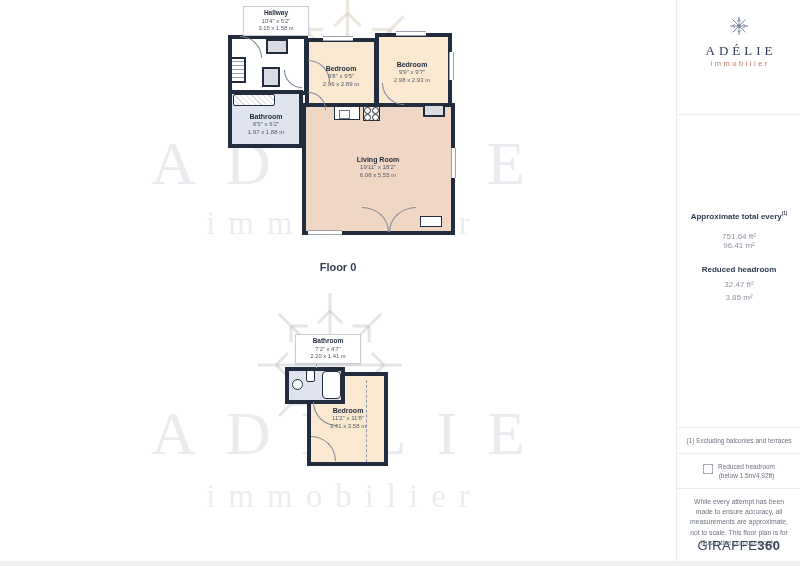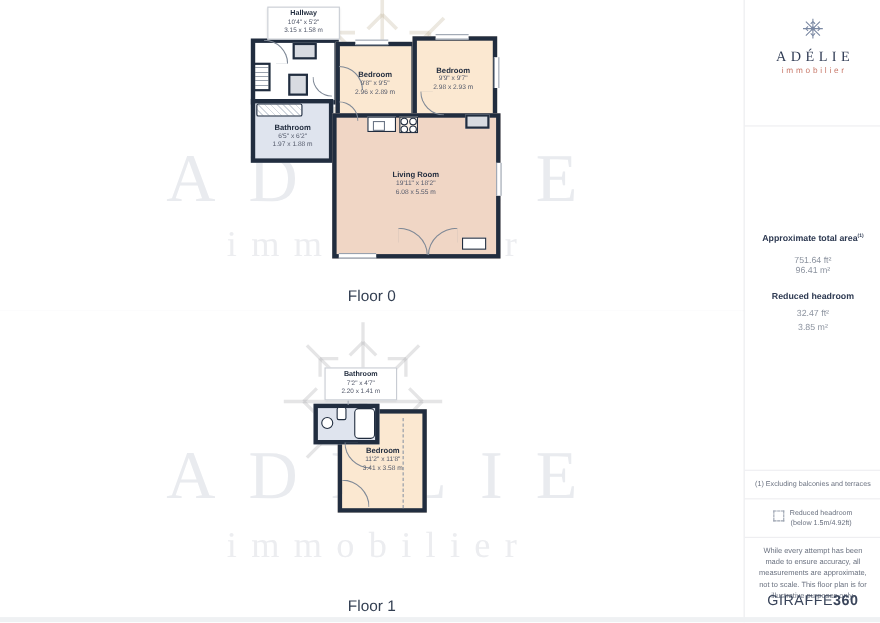--- a/index.html
+++ b/index.html
@@ -31,21 +31,21 @@
   .circle{position:absolute;border:1px solid #212d3f;border-radius:50%;background:#fff;box-sizing:border-box;}
   .stove{position:absolute;display:grid;grid-template-columns:1fr 1fr;box-sizing:border-box;
          border:1.5px solid #212d3f;background:#fdf3e8;}
   .burner{width:5px;height:5px;border:1px solid #212d3f;border-radius:50%;margin:auto;background:#fff;}
   
   .lblbox{position:absolute;background:#fff;border:1px solid #c8ccd3;box-shadow:0 1px 2px rgba(0,0,0,.10);
           text-align:center;box-sizing:border-box;padding:2px 1px;z-index:6;}
   .roomlabel{position:absolute;text-align:center;transform:translateX(-50%);z-index:5;white-space:nowrap;}
   .rname{font-weight:bold;font-size:7px;color:#1f2a3c;line-height:1.35;}
   .rdim{font-size:6px;color:#53596a;line-height:1.3;}
-  .caption{position:absolute;left:0;width:676px;text-align:center;font-size:14px;font-weight:normal;color:#333f52;}
+  .caption{position:absolute;left:0;width:676px;text-align:center;font-size:11px;font-weight:bold;color:#333f52;}
   .leader{position:absolute;width:1px;background:#aab0ba;}
   
   .sidebar{position:absolute;left:676px;top:0;width:124px;height:566px;background:#fff;
            border-left:1px solid #eaebee;box-sizing:border-box;}
   .sb-div{position:absolute;left:0;width:124px;height:1px;background:#ededf0;}
   .sb-center{position:absolute;left:0;width:124px;text-align:center;}
   .logo-brand{font-family:"Liberation Serif",serif;font-size:13px;letter-spacing:4px;text-indent:4px;color:#2f3b54;}
   .logo-sub{font-size:7.5px;letter-spacing:2.5px;text-indent:2.5px;color:#c8796a;}
   .sb-title{font-size:8px;font-weight:bold;color:#2e3a52;}
   .sb-title sup{font-size:4.5px;}
@@ -168,36 +168,35 @@
     <div class="rdim" style="font-size:5.8px;">7'2" x 4'7"</div>
     <div class="rdim" style="font-size:5.8px;">2.20 x 1.41 m</div>
   </div>
   <div class="leader" style="left:316px;top:363px;height:5px;"></div>
   <div class="roomlabel" style="left:348px;top:406px;">
     <div class="rname">Bedroom</div>
     <div class="rdim">11'2" x 11'8"</div>
     <div class="rdim">3.41 x 3.58 m</div>
   </div>
 
-  <div class="caption" style="top:542px;">Floor 1</div>
 
   <aside class="sidebar">
     <svg class="abs" style="left:52px;top:16px;" width="20" height="20" viewBox="0 0 100 100">
       <g fill="none" stroke="#7b89a3" stroke-width="5">
         <path d="M50 5 V95 M5 50 H95 M18 18 L82 82 M82 18 L18 82"></path>
         <path d="M50 18 L40 28 M50 18 L60 28 M50 82 L40 72 M50 82 L60 72 M18 50 L28 40 M18 50 L28 60 M82 50 L72 40 M82 50 L72 60"></path>
       </g>
       <circle cx="50" cy="50" r="9" fill="#7b89a3"></circle>
     </svg>
     <div class="sb-center logo-brand" style="top:43px;">ADÉLIE</div>
     <div class="sb-center logo-sub" style="top:59px;">immobilier</div>
     <div class="sb-div" style="top:114px;"></div>
 
     <div class="sb-center sb-title" style="top:211px;">
-      <span>Approximate total area</span><sup>(1)</sup>
+      <span>Approximate total every</span><sup>(1)</sup>
     </div>
     <div class="sb-center sb-val" style="top:232px;">751.64 ft²</div>
     <div class="sb-center sb-val" style="top:241px;">96.41 m²</div>
 
     <div class="sb-center sb-title" style="top:265px;">Reduced headroom</div>
     <div class="sb-center sb-val" style="top:280px;">32.47 ft²</div>
     <div class="sb-center sb-val" style="top:293px;">3.85 m²</div>
 
     <div class="sb-div" style="top:427px;"></div>
     <div class="sb-center sb-note" style="top:437px;">(1) Excluding balconies and terraces</div>

